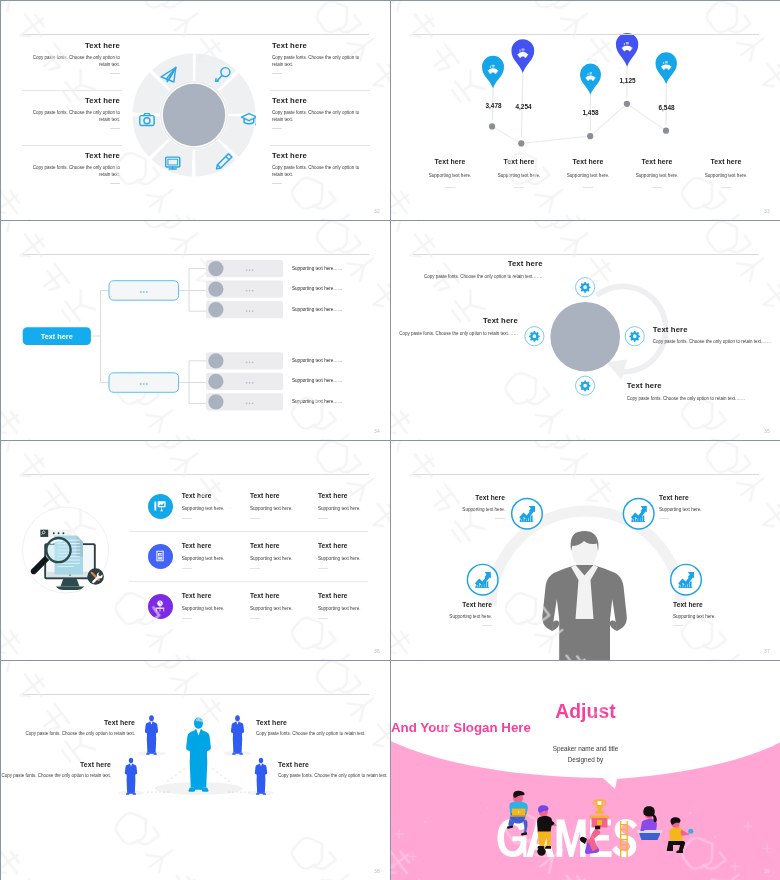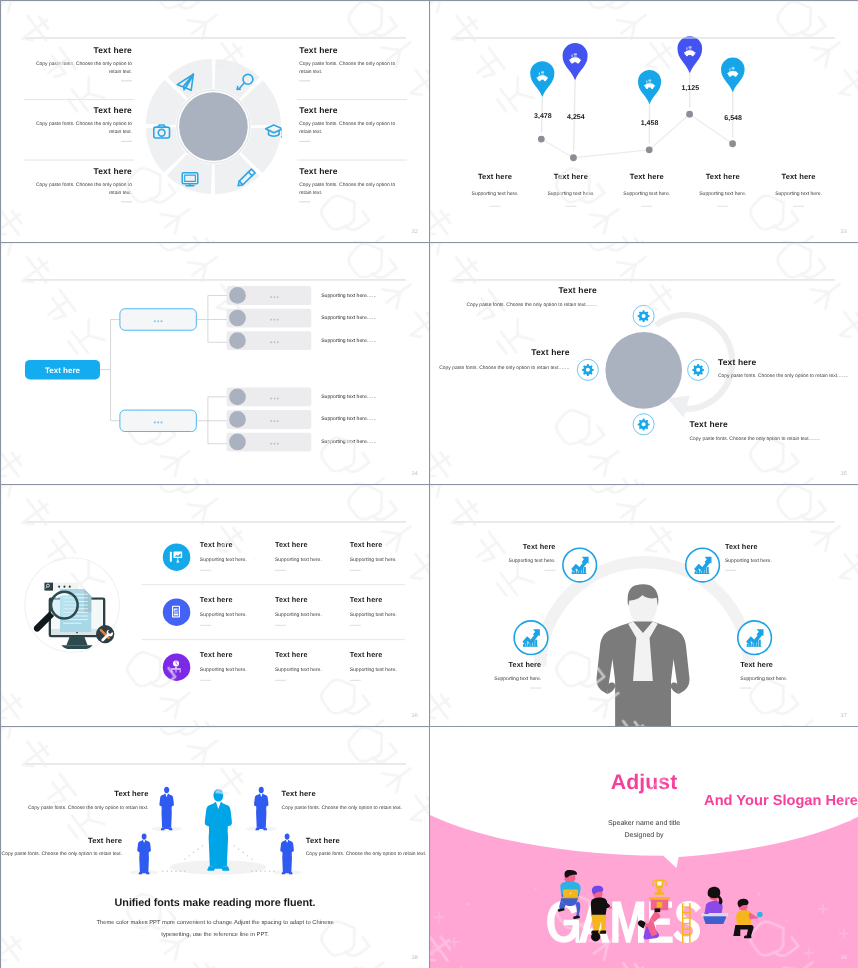--- a/index.html
+++ b/index.html
@@ -63,21 +63,21 @@
   .s7txt .cs{font-size:4.5px;color:#3c3c3c;line-height:6.6px;margin-top:5px;}
   .s7foot{position:absolute;left:0;right:0;text-align:center;}
   .s7foot .fh{font-size:9.8px;font-weight:bold;color:#1b1b1b;letter-spacing:-0.05px;}
   .s7foot .fbw{width:232px;margin:7px auto 0 auto;}
   .s7foot .fb{font-size:5.3px;color:#3c3c3c;line-height:2.1;}
 
   
   .s8{background:#ffa6d5;}
   .s8 .thanks{position:absolute;left:0;right:0;top:41px;text-align:center;
       font-size:19.3px;line-height:19.3px;font-weight:bold;color:#f5419b;letter-spacing:.1px;}
-  .s8 .slogan{position:absolute;left:0;right:0;top:60px;text-align:right;
+  .s8 .slogan{position:absolute;left:0;right:0;top:60px;text-align:left;
       font-size:13.3px;line-height:13.3px;font-weight:bold;color:#f5419b;letter-spacing:0px;}
   .s8 .spk{position:absolute;left:0;right:0;top:84px;text-align:center;
       font-size:6.4px;color:#3a3a3a;}
   .s8 .dsg{position:absolute;left:0;right:0;top:94.5px;text-align:center;
       font-size:6.4px;color:#3a3a3a;}
   .s8 .pgnum{color:#ffd6eb;}
 </style>
 </head>
 <body>
 
@@ -804,26 +804,20 @@
       <div class="cs">Copy paste fonts. Choose the only option to retain text.</div>
     </div>
     <div class="s7txt" style="left:0px;top:100px;text-align:right;z-index:3;">
       <div class="ch">Text here</div>
       <div class="cs">Copy paste fonts. Choose the only option to retain text.</div>
     </div>
     <div class="s7txt" style="left:277px;top:100px;text-align:left;z-index:3;">
       <div class="ch">Text here</div>
       <div class="cs">Copy paste fonts. Choose the only option to retain text.</div>
     </div>
-    <div class="s7foot" style="top:155px;z-index:3;">
-      <div class="fh">Unified fonts make reading more fluent.</div>
-      <div class="fbw">
-          <div class="fb">Theme color makes PPT more convenient to change.Adjust the spacing to adapt to Chinese typesetting, use the reference line in PPT.</div>
-        </div>
-    </div>
     <div class="pgnum">38</div>
   </div>
   <div class="slide s8" id="s8">
     <svg style="position:absolute;left:0;top:0;width:389px;height:219px;" viewBox="0 0 389 219">
       <path d="M-30 -40 L419 -40 L419 60 A260 82 0 0 1 226 118 L224 128 L212 117
                A260 82 0 0 1 -30 60 Z" fill="#ffffff"></path>
     </svg>
     <div class="wm">
         <svg viewBox="0 0 389 219">
           <use href="#wmpat2"></use>

